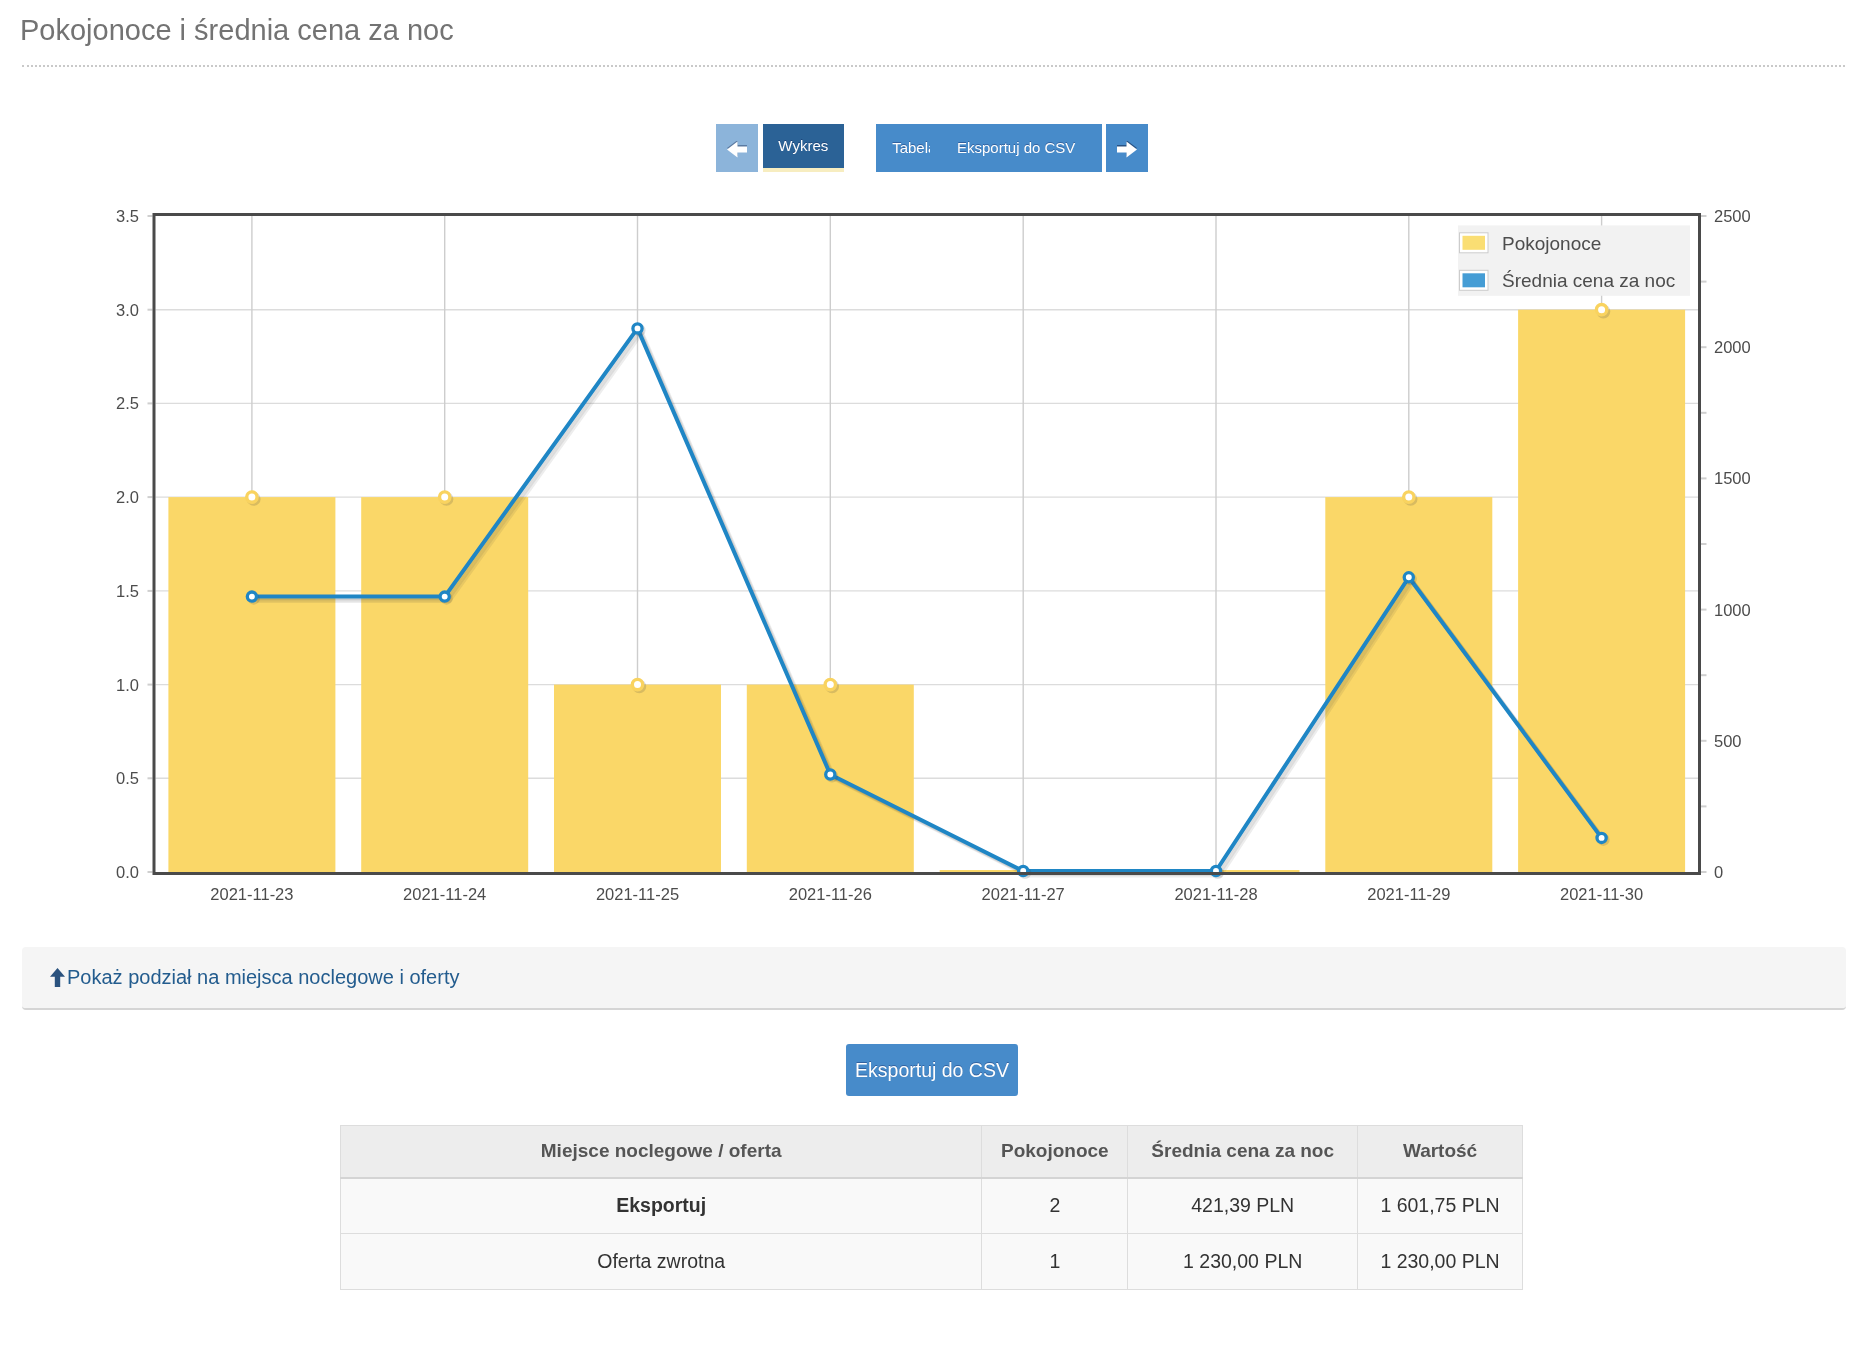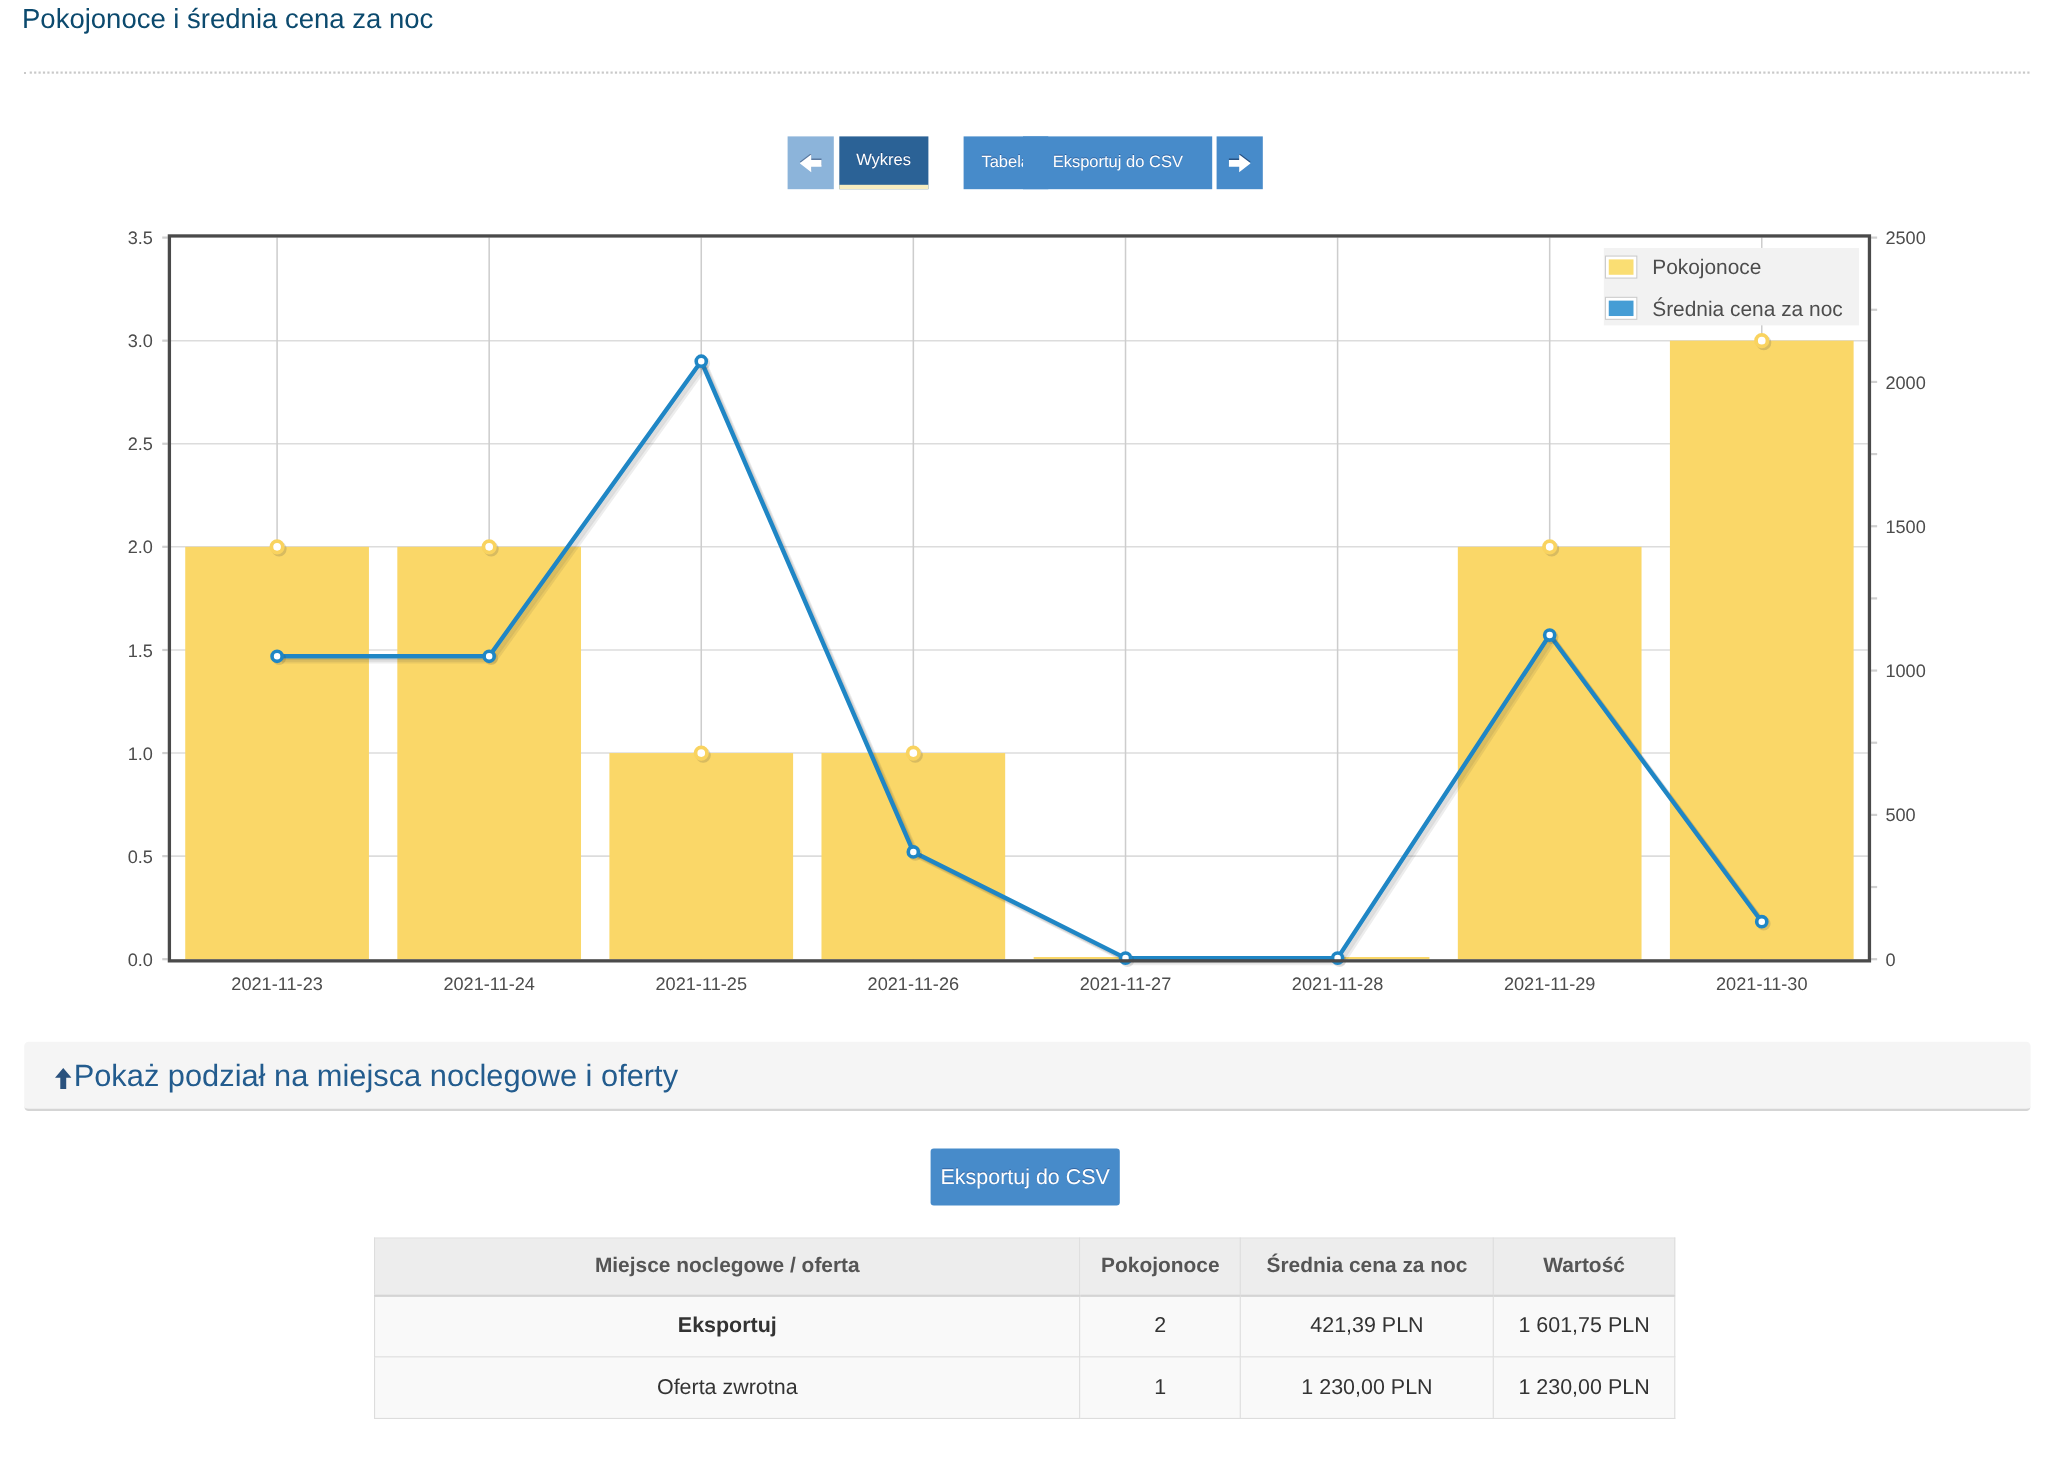--- a/index.html
+++ b/index.html
@@ -1,21 +1,21 @@
 <!DOCTYPE html>
 <html lang="pl"><head><meta charset="utf-8"><title>Pokojonoce i średnia cena za noc</title>
 <style>
 * { margin:0; padding:0; box-sizing:border-box; }
 html,body { width:1866px; height:1346px; background:#fff; font-family:"Liberation Sans", sans-serif; position:relative; overflow:hidden; -webkit-font-smoothing:antialiased; }
-.title { position:absolute; left:20px; top:3px; font-size:25px; color:#0c4a6e; }
+.title { position:absolute; left:20px; top:14px; font-size:29px; color:#737373; }
 .sep { position:absolute; left:22px; top:65px; width:1823px; border-top:2px dotted #c9c9c9; }
 .btn { position:absolute; top:124px; height:48px; background:#478bca; color:#fff; font-size:15px; text-align:center; line-height:48px; text-shadow:0 -1px 0 rgba(0,0,60,0.3); }
 .btn svg { vertical-align:middle; }
 .strip { position:absolute; left:22px; top:947px; width:1823.5px; height:63px; background:#f5f5f5; border-bottom:2px solid #d5d5d5; border-radius:4px; line-height:61px; }
-.strip .txt { margin-left:28px; font-size:28px; color:#235c8e; }
+.strip .txt { margin-left:28px; font-size:20px; color:#235c8e; }
 .csvbtn { position:absolute; left:846px; top:1043.5px; width:172px; height:52.5px; background:#478bca; color:#fff; font-size:19.5px; text-align:center; line-height:52.5px; border-radius:3px; text-shadow:0 -1px 0 rgba(0,0,60,0.3); }
 table { position:absolute; left:340px; top:1125px; width:1183px; border-collapse:collapse; font-size:19.5px; color:#333; }
 th, td { border:1px solid #ddd; text-align:center;margin-top:48px; }
 th { background:#ededed; color:#555; font-size:19px; height:52px; border-bottom:2px solid #d4d4d4; font-weight:bold; }
 td { height:56px; }
 tr.odd td { background:#f9f9f9; }
 </style></head>
 <body>
 <div class="title">Pokojonoce i średnia cena za noc</div>
 <div class="sep"></div>

